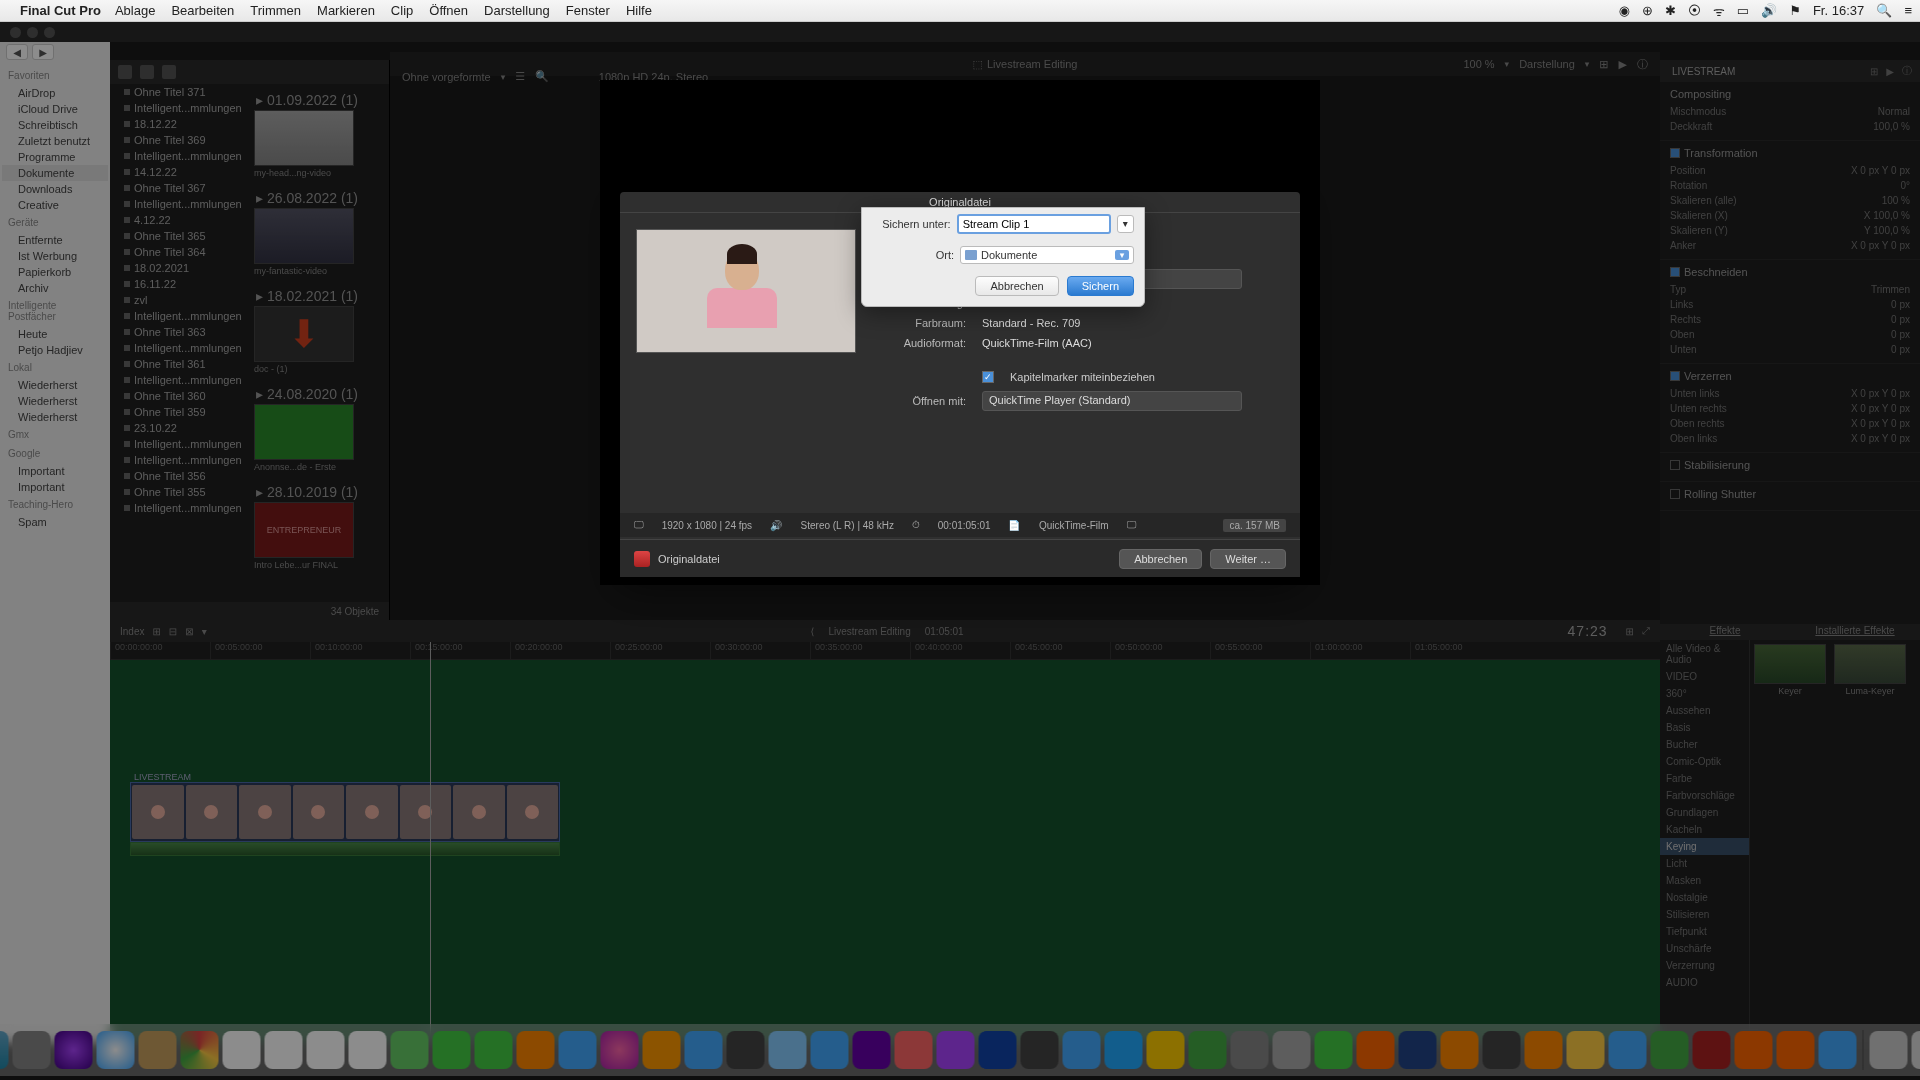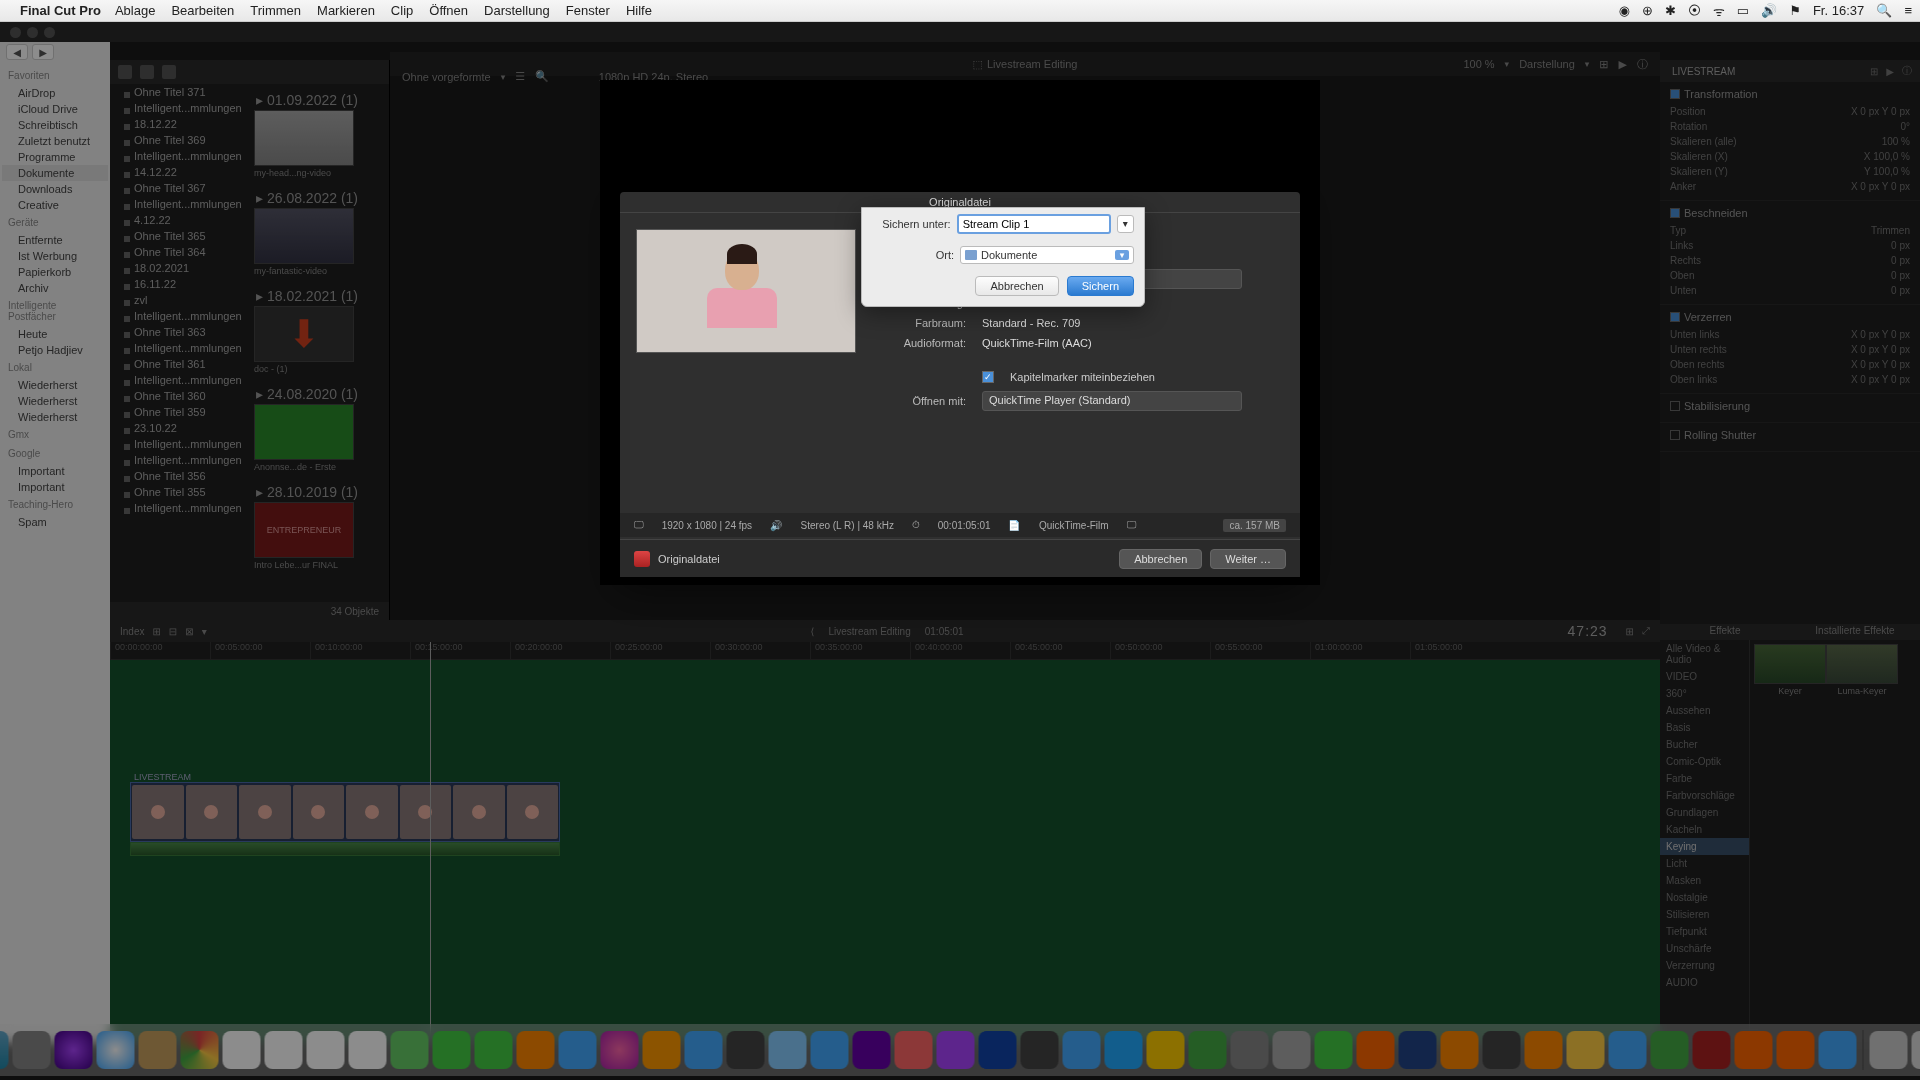--- a/index.html
+++ b/index.html
@@ -27,21 +27,21 @@
 .finder-sidebar .section-label { color: #888; font-size: 10px; padding: 4px 6px; }
 .finder-sidebar .item { padding: 2px 6px 2px 16px; white-space: nowrap; overflow: hidden; text-overflow: ellipsis; cursor: default; }
 .finder-sidebar .item.sel { background: #dcdcdc; }
 
 
 .browser { position: absolute; top: 60px; left: 110px; width: 280px; height: 560px; background: #1f1f1f; border-right: 1px solid #000; font-size: 11px; color: #aaa; }
 .browser-header { height: 24px; background: #2a2a2a; display: flex; align-items: center; padding: 0 8px; gap: 8px; }
 .browser-header .icon { width: 14px; height: 14px; background: #555; border-radius: 2px; }
 .browser .list-col { position: absolute; top: 24px; left: 0; width: 140px; bottom: 0; overflow: hidden; }
 .browser .thumbs-col { position: absolute; top: 24px; left: 140px; right: 0; bottom: 0; overflow: hidden; padding: 4px; }
-.browser .clip-item { padding: 2px 6px 2px 14px; display: flex; align-items: flex-end; gap: 4px; white-space: nowrap; overflow: hidden; }
+.browser .clip-item { padding: 2px 6px 2px 14px; display: flex; align-items: center; gap: 4px; white-space: nowrap; overflow: hidden; }
 .browser .clip-item .square { width: 6px; height: 6px; background: #666; }
 .browser .date-header { color: #999; font-size: 14px; padding: 4px 0 2px 2px; }
 .browser .thumb { width: 100px; height: 56px; background: #333; margin-bottom: 2px; border: 1px solid #444; display: flex; align-items: center; justify-content: center; font-size: 24px; }
 .browser .thumb.green { background: #2a8a2a; }
 .browser .thumb.red { background: #7a1a1a; color: #d99; font-size: 9px; text-align: center; }
 .browser .thumb-label { font-size: 9px; color: #888; margin-bottom: 8px; overflow: hidden; text-overflow: ellipsis; white-space: nowrap; }
 .browser-footer { position: absolute; bottom: 0; left: 0; right: 0; height: 18px; background: #2a2a2a; color: #888; font-size: 10px; display: flex; align-items: center; justify-content: flex-end; padding: 0 10px; } 
 .viewer-black { position: absolute; top: 80px; left: 600px; width: 720px; height: 505px; background: #000; }
 
 
@@ -62,26 +62,26 @@
 .timeline .track .frame::after { content:""; width: 14px; height: 14px; background: #e8b0a0; border-radius: 50%; }
 .timeline .audio-track { position: absolute; top: 200px; left: 20px; width: 430px; height: 14px; background: linear-gradient(#4a8a4a,#2a5a2a); border: 1px solid #3a7a3a; }
 .timeline .playhead { position: absolute; top: 0; bottom: 0; left: 320px; width: 1px; background: #aaa; }
 .timeline .track-label { position: absolute; top: 130px; left: 24px; font-size: 9px; color: #aac; }
 
 
 .effects { position: absolute; top: 640px; right: 0; width: 260px; bottom: 38px; background: #1f1f1f; color: #777; font-size: 10px; display: flex; }
 .effects .cat-list { width: 90px; border-right: 1px solid #333; overflow: hidden; }
 .effects .cat-list .cat { padding: 3px 6px; cursor: default; }
 .effects .cat-list .cat.sel { background: #3a506a; color: #ccc; }
-.effects .preview-col { flex: 1; padding: 4px; display: flex; flex-wrap: wrap; gap: 0; align-content: flex-start; }
+.effects .preview-col { flex: 1; padding: 4px; display: flex; flex-wrap: wrap; gap: 8px; align-content: flex-start; }
 .effects .preset { width: 72px; }
 .effects .preset .img { width: 72px; height: 40px; background: #3a4a3a; border: 1px solid #444; }
 .effects .preset .lbl { font-size: 9px; color: #888; text-align: center; margin-top: 2px; }
 .effects-header { position: absolute; top: 624px; right: 0; width: 260px; height: 16px; background: #2a2a2a; color: #888; font-size: 10px; display: flex; }
-.effects-header div { flex:1; text-align: center; padding: 1px 0; }
+.effects-header div { flex:1; text-align: center; padding: 1px 0; text-decoration: underline; }
 
 
 .export-dialog { position: absolute; top: 192px; left: 620px; width: 680px; height: 385px; background: #2f2f2f; border-radius: 4px; box-shadow: 0 8px 40px rgba(0,0,0,0.6); color: #ccc; font-size: 11px; }
 .export-dialog .title { text-align: center; padding: 4px; font-size: 11px; color: #ddd; border-bottom: 1px solid #444; }
 .export-dialog .content { display: flex; padding: 16px; gap: 20px; height: 300px; }
 .export-dialog .thumb-preview { width: 220px; height: 124px; background: #d0cac5; border: 1px solid #555; position: relative; overflow: hidden; }
 .export-dialog .thumb-preview .person { position: absolute; left: 70px; top: 20px; width: 70px; height: 80px; }
 .export-dialog .thumb-preview .head { width: 34px; height: 40px; background: #d8b090; border-radius: 50% 50% 45% 45%; margin: 0 auto; position: relative; }
 .export-dialog .thumb-preview .hair { position: absolute; top: -6px; left: 2px; right: 2px; height: 20px; background: #2a1a15; border-radius: 50% 50% 0 0; }
 .export-dialog .thumb-preview .body { width: 70px; height: 40px; background: #e8a0b0; border-radius: 10px 10px 0 0; margin-top: -2px; }
@@ -364,20 +364,31 @@
 </div>
 
 <div class="viewer-black"></div>
 
 <div class="inspector">
   <div class="header">
     <span style="margin-right:auto;margin-left:4px;color:#aaa">LIVESTREAM</span>
     <span>⊞</span>
     <span>▶</span>
     <span>ⓘ</span>
+  </div>
+  <div class="section">
+    <div class="section-title">Compositing</div>
+    <div class="row">
+        <span>Mischmodus</span>
+        <span>Normal</span>
+      </div>
+    <div class="row">
+        <span>Deckkraft</span>
+        <span>100,0 %</span>
+      </div>
   </div>
   <div class="section">
     <div class="section-title">
         <span class="checkbox"></span>
         <span>Transformation</span>
       </div>
     <div class="row">
         <span>Position</span>
         <span>X 0 px  Y 0 px</span>
       </div>

